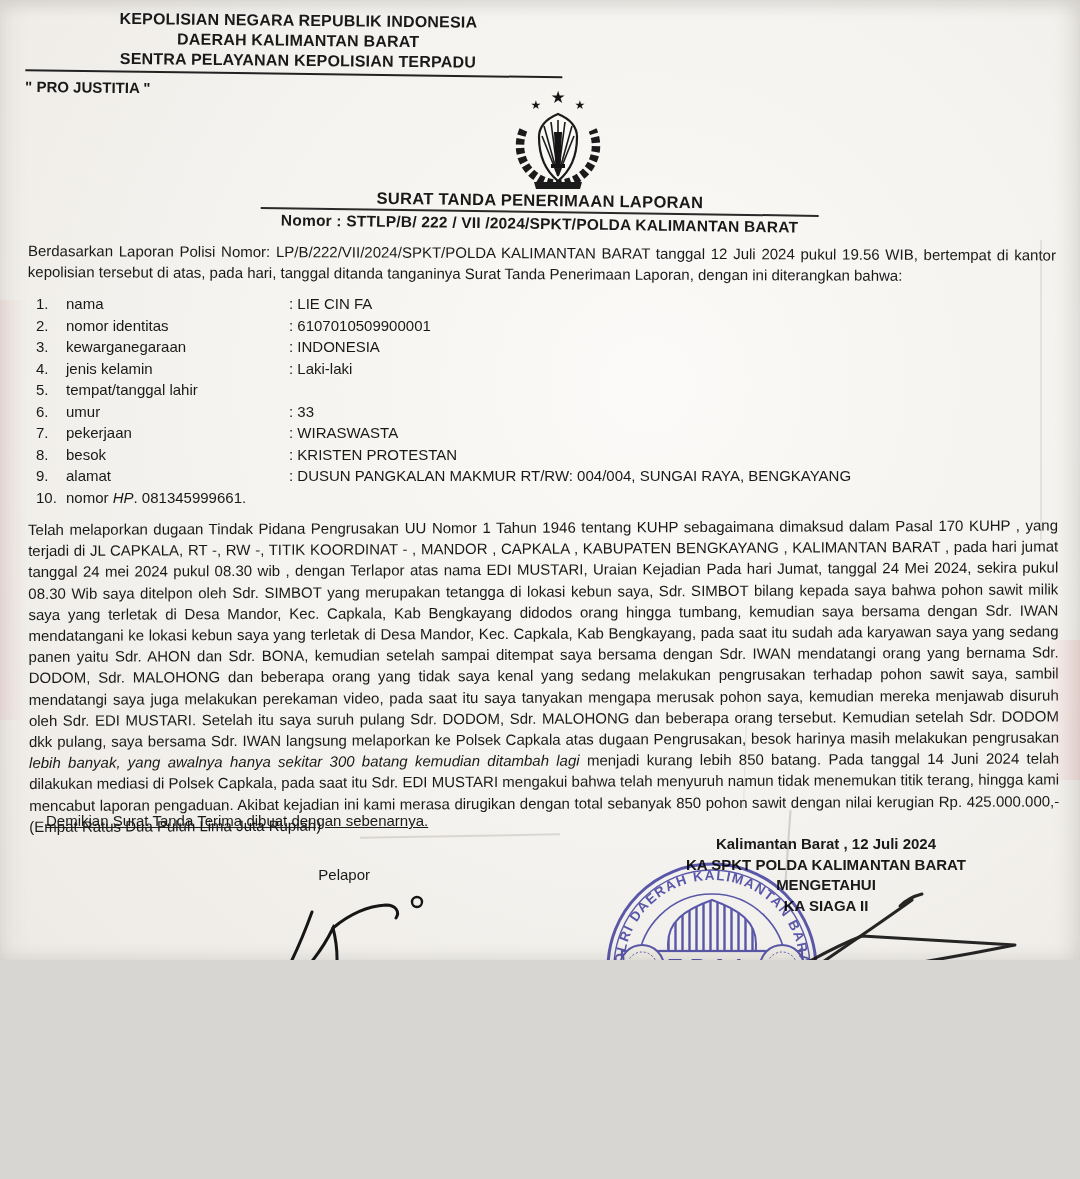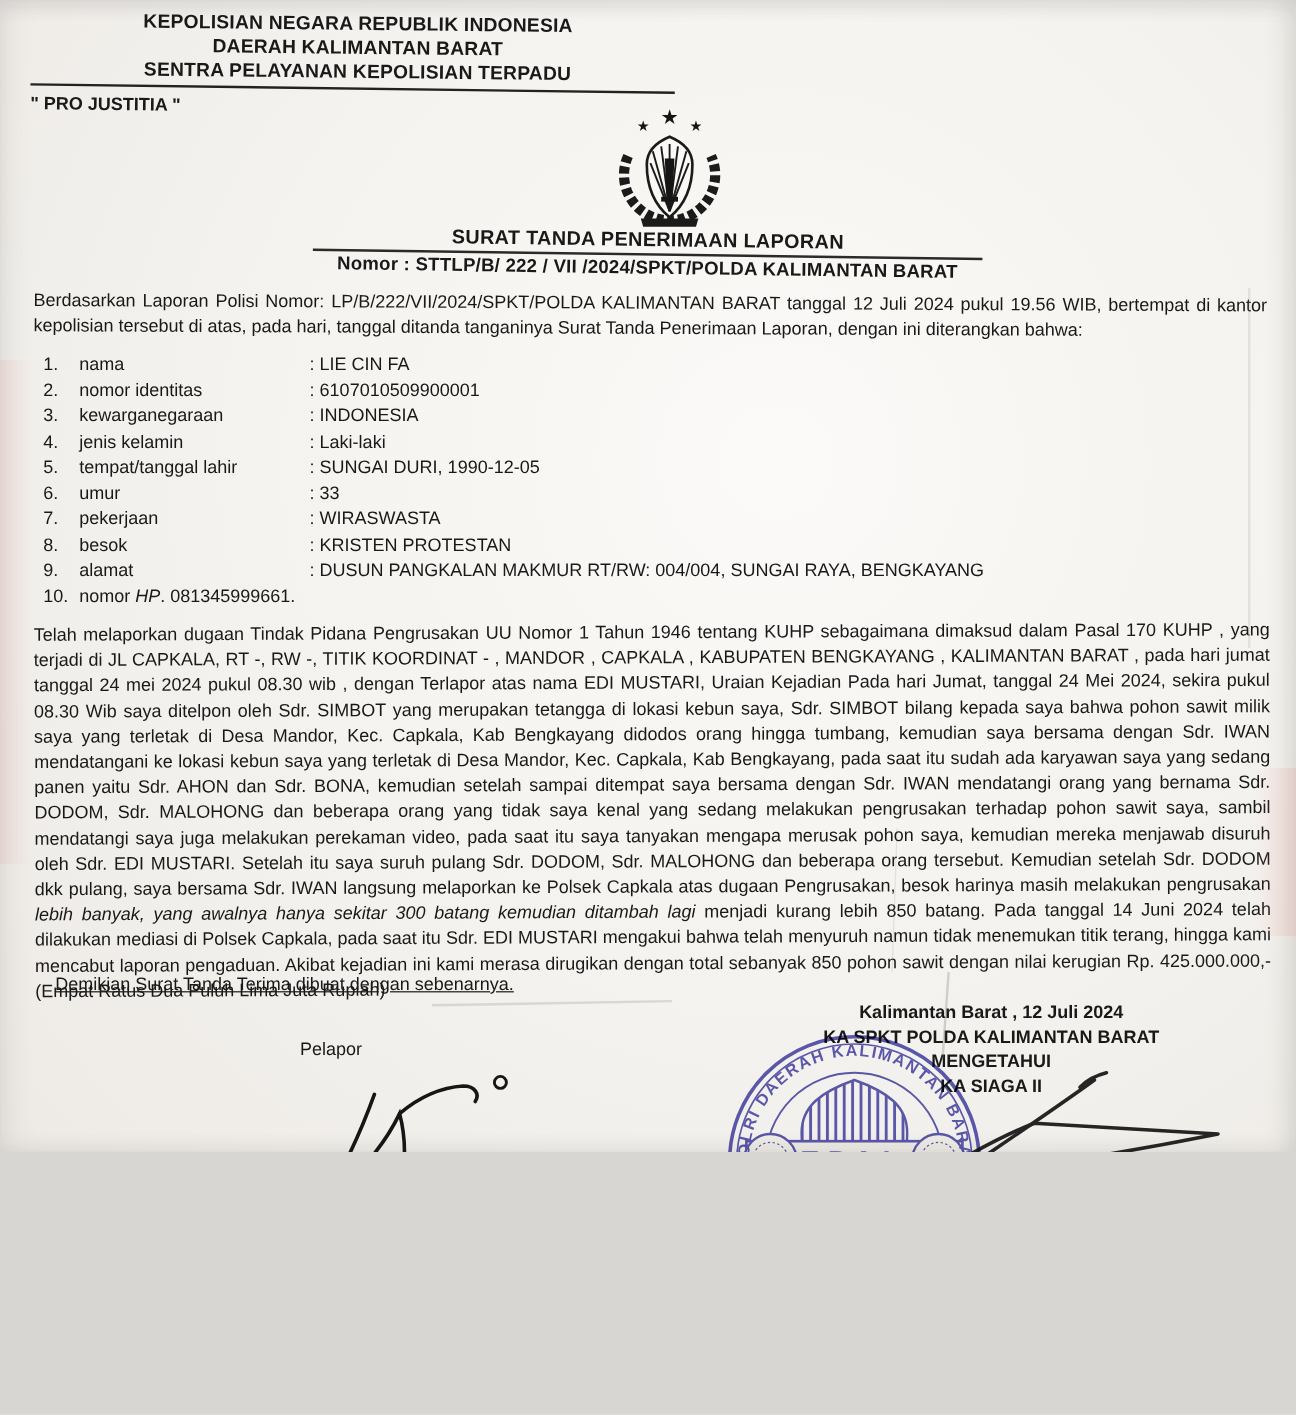--- a/index.html
+++ b/index.html
@@ -29,33 +29,33 @@
   .doc-title{display:inline-block;font-weight:700;font-size:16.5px;letter-spacing:.3px;
     width:558px;border-bottom:2.5px solid #2a2a2a;padding-bottom:1px;}
   .doc-number{font-weight:700;font-size:15.5px;margin-top:2px;letter-spacing:.2px;}
   
   .intro{left:28px;top:240px;width:1028px;font-size:15px;line-height:21px;text-align:justify;
     transform:rotate(0.25deg);transform-origin:left top;margin:0;}
   
   .fields{left:36px;top:293px;width:980px;font-size:15px;line-height:21.5px;}
   .frow{display:grid;grid-template-columns:30px 192px 1fr;}
   .frow .lbl{white-space:nowrap;}
-  .frow .val{white-space:nowrap;}
+  .frow .val{white-space:nowrap;margin-left:31px;}
   .f10{grid-column:2/4;}
   .f10 i{font-style:italic;margin-top:21px;}
   
   .body-text{left:28px;top:519px;width:1030px;font-size:15px;line-height:21.2px;text-align:justify;
     margin:0;transform:rotate(-0.25deg);transform-origin:left top;}
   .body-text i{font-style:italic;}
   .closing{left:46px;top:812px;font-size:15px;margin:0;text-decoration:underline;}
   
   .sig-right{left:641px;top:834px;width:370px;text-align:center;font-size:15px;line-height:20.5px;}
   .sig-right .date{font-weight:600;}
   .sig-right .b{font-weight:700;}
-  .pelapor{left:250px;top:866px;width:120px;text-align:left;font-size:15px;}
+  .pelapor{left:250px;top:866px;width:120px;text-align:right;font-size:15px;}
   .reporter-name{left:252px;top:1034px;width:110px;text-align:center;font-weight:700;font-size:15px;
     text-decoration:underline;letter-spacing:.2px;}
   .officer-name{left:769px;top:1026px;font-weight:700;font-size:15px;text-decoration:underline;letter-spacing:.5px;}
   .officer-nrp{left:744px;top:1046px;font-weight:400;font-size:11px;letter-spacing:.3px;}
   
   .stamp{left:602px;top:858px;mix-blend-mode:multiply;opacity:.82;}
   .sig-svg{pointer-events:none;}
   
   .crease{pointer-events:none;background:rgba(120,115,110,.28);}
   .crease.c1{left:787px;top:810px;width:2px;height:72px;transform:rotate(4deg);}
@@ -136,21 +136,20 @@
       <span class="val">: INDONESIA</span>
     </div>
     <div class="frow">
       <span>4.</span>
       <span class="lbl">jenis kelamin</span>
       <span class="val">: Laki-laki</span>
     </div>
     <div class="frow">
       <span>5.</span>
       <span class="lbl">tempat/tanggal lahir</span>
-      <span class="val">: SUNGAI DURI, 1990-12-05</span>
     </div>
     <div class="frow">
       <span>6.</span>
       <span class="lbl">umur</span>
       <span class="val">: 33</span>
     </div>
     <div class="frow">
       <span>7.</span>
       <span class="lbl">pekerjaan</span>
       <span class="val">: WIRASWASTA</span>

